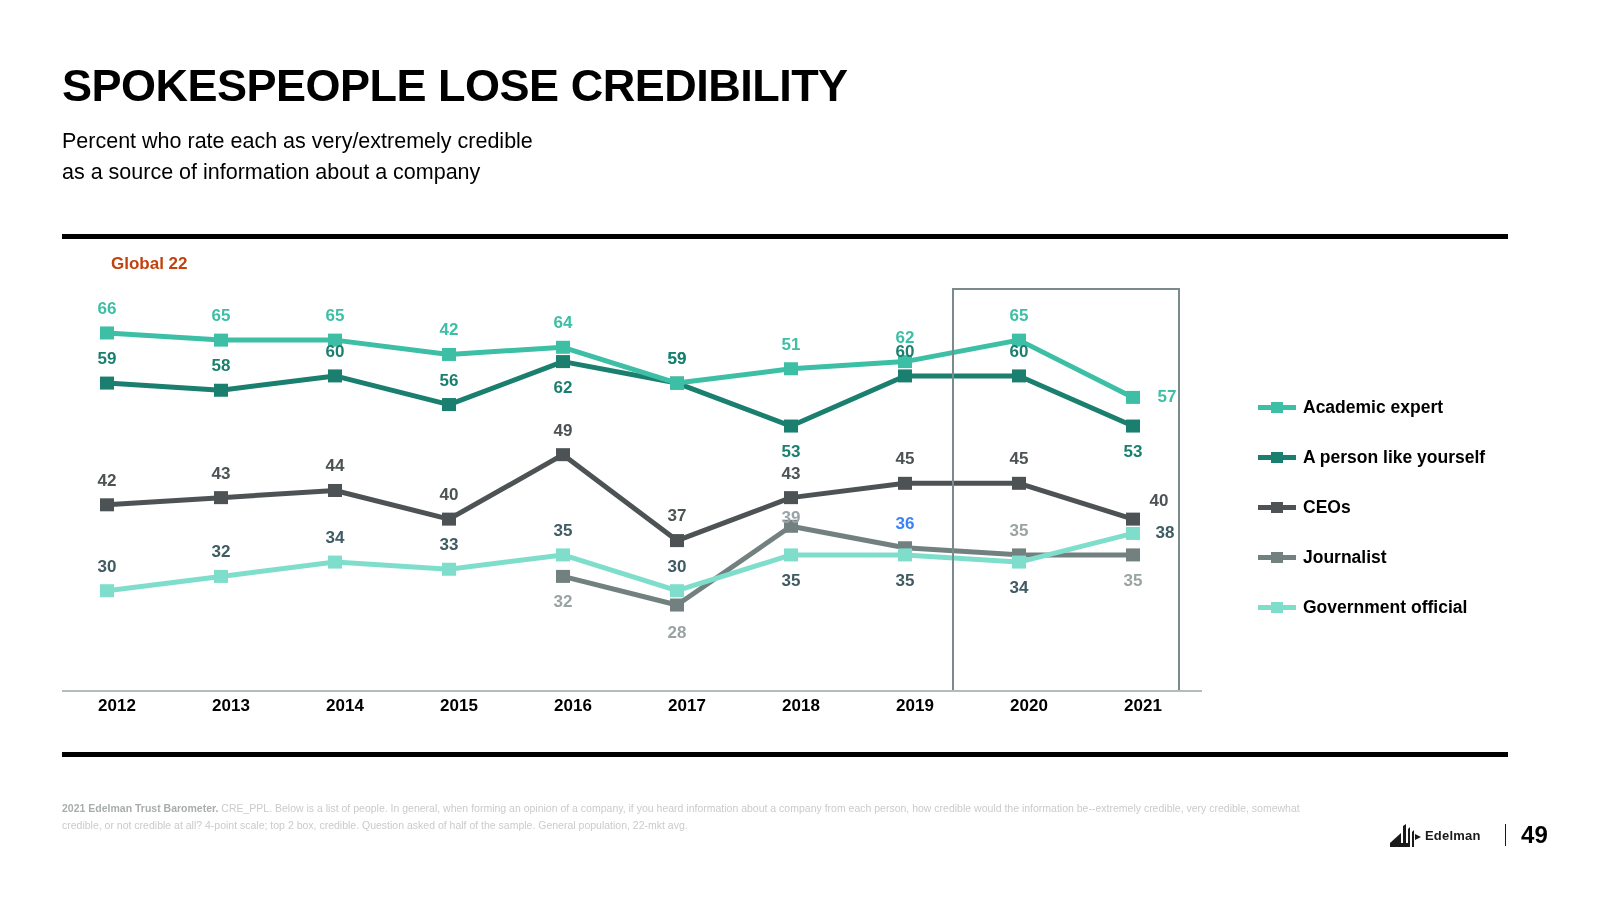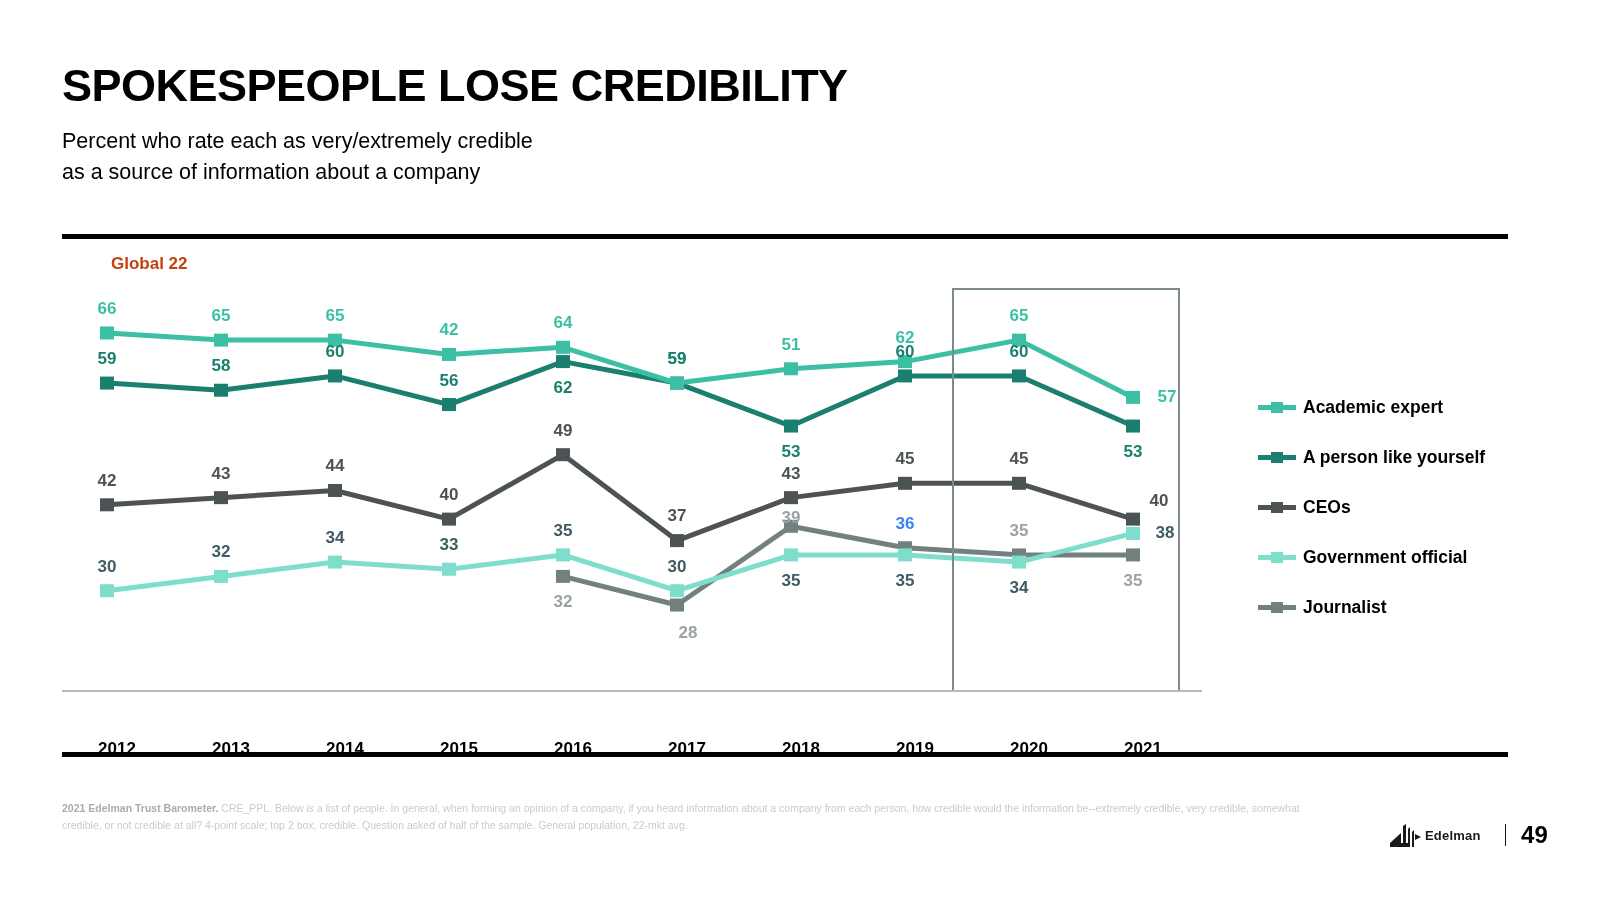--- a/index.html
+++ b/index.html
@@ -50,21 +50,21 @@
 
   #axis-line{
     position:absolute;left:0px;top:424px;width:1140px;height:2px;background:#b6bbbb;
   }
 
   #x-axis{
     position:absolute;left:0px;top:430px;width:1140px;height:34px;
   }
   .x-tick{
     position:absolute;top:0;width:110px;text-align:center;
-    font-size:17px;font-weight:700;color:#000;margin-top:43px;
+    font-size:17px;font-weight:700;color:#000;
   }
 
   
   .dl{
     position:absolute;font-size:17px;font-weight:700;white-space:nowrap;
     transform:translate(-50%,-50%);
   }
 
   
   #legend{position:absolute;left:1258px;top:382px;width:300px;}
@@ -216,21 +216,21 @@
           <div class="dl" style="left: 159px; top: 286.4px; color: rgb(63, 91, 99);">32</div>
           <div class="dl" style="left: 273px; top: 272.08px; color: rgb(63, 91, 99);">34</div>
           <div class="dl" style="left: 387px; top: 279.24px; color: rgb(63, 91, 99);">33</div>
           <div class="dl" style="left: 501px; top: 264.92px; color: rgb(63, 91, 99);">35</div>
           <div class="dl" style="left: 615px; top: 300.72px; color: rgb(63, 91, 99);">30</div>
           <div class="dl" style="left: 729px; top: 314.92px; color: rgb(63, 91, 99);">35</div>
           <div class="dl" style="left: 843px; top: 314.92px; color: rgb(63, 91, 99);">35</div>
           <div class="dl" style="left: 957px; top: 322.08px; color: rgb(63, 91, 99);">34</div>
           <div class="dl" style="left: 1103px; top: 267.44px; color: rgb(63, 91, 99);">38</div>
           <div class="dl" style="left: 501px; top: 336.4px; color: rgb(154, 163, 163);">32</div>
-          <div class="dl" style="left: 615px; top: 367.04px; color: rgb(154, 163, 163); margin-left: 11px;">28</div>
+          <div class="dl" style="left: 615px; top: 367.04px; color: rgb(154, 163, 163);">28</div>
           <div class="dl" style="left: 729px; top: 236.28px; color: rgb(154, 163, 163); margin-top: 16px;">39</div>
           <div class="dl" style="left: 843px; top: 257.76px; color: #3b82f6;">36</div>
           <div class="dl" style="left: 957px; top: 264.92px; color: rgb(154, 163, 163);">35</div>
           <div class="dl" style="left: 1071px; top: 314.92px; color: rgb(154, 163, 163);">35</div>
         </div>
       <div id="highlight-box"></div>
       <div id="axis-line"></div>
       <div id="x-axis">
           <div class="x-tick" style="left: 0px;">2012</div>
           <div class="x-tick" style="left: 114px;">2013</div>
@@ -263,31 +263,31 @@
       </div>
       <div class="legend-item">
         <span class="legend-mark">
           <i style="background: rgb(77, 83, 84);"></i>
           <b style="background: rgb(77, 83, 84);"></b>
         </span>
         <span class="legend-label">CEOs</span>
       </div>
       <div class="legend-item">
         <span class="legend-mark">
+          <i style="background: rgb(114, 129, 127);"></i>
+          <b style="background: rgb(114, 129, 127);"></b>
+        </span>
+        <span class="legend-label">Journalist</span>
+      </div>
+      <div class="legend-item">
+        <span class="legend-mark">
           <i style="background: rgb(127, 222, 203);"></i>
           <b style="background: rgb(127, 222, 203);"></b>
         </span>
         <span class="legend-label">Government official</span>
-      </div>
-      <div class="legend-item">
-        <span class="legend-mark">
-          <i style="background: rgb(114, 129, 127);"></i>
-          <b style="background: rgb(114, 129, 127);"></b>
-        </span>
-        <span class="legend-label">Journalist</span>
       </div>
     </div>
 
   <div id="footnote">
     <span class="src">2021 Edelman Trust Barometer.</span><span> CRE_PPL. Below is a list of people. In general, when forming an opinion of a company, if you heard information about a company from each person, how credible would the information be--extremely credible, very credible, somewhat credible, or not credible at all? 4-point scale; top 2 box, credible. Question asked of half of the sample. General population, 22-mkt avg.</span>
   </div>
 
   <div id="brand">
     <div id="edelman-logo">
       <svg width="34" height="26" viewBox="0 0 34 26">

